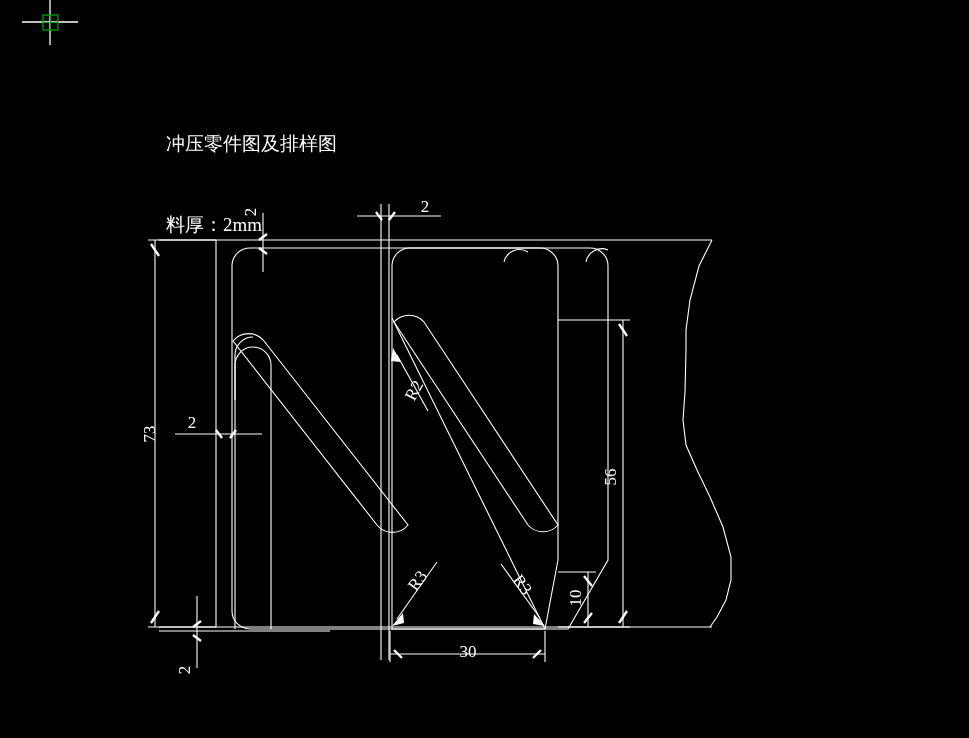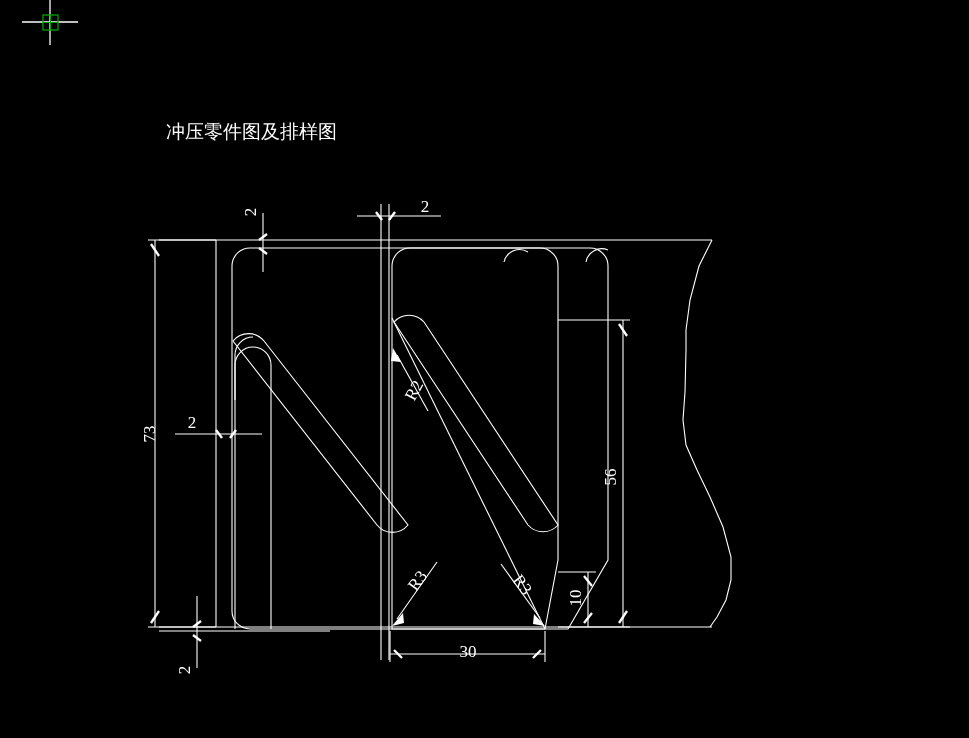--- a/index.html
+++ b/index.html
@@ -1,21 +1,21 @@
 <!DOCTYPE html>
 <html><head>
 <meta charset="utf-8">
 <title>CAD</title>
 <style>
   html,body{margin:0;padding:0;background:#000;}
   body{width:969px;height:738px;overflow:hidden;
        font-family:"Liberation Serif",serif;}
   #stage{position:relative;width:969px;height:738px;background:#000;}
   svg{position:absolute;top:0;left:0;display:block;}
-  .title-block{position:absolute;left:166px;top:64px;color:#ffffff;
+  .title-block{position:absolute;left:166px;top:76px;color:#ffffff;
        font-family:"Liberation Serif",serif;font-size:19px;line-height:27px;
        white-space:pre;letter-spacing:0px;}
   .title-block div{height:27px;}
 </style>
 </head>
 <body>
 
 <div id="stage">
 
   <svg width="969" height="738" viewBox="0 0 969 738" stroke="#ffffff" fill="none" stroke-width="1.1" shape-rendering="geometricPrecision">
@@ -202,15 +202,16 @@
 
       <text x="422" y="584" text-anchor="middle" transform="rotate(-53 422 584)">R3</text>
 
       <text x="518" y="588" text-anchor="middle" transform="rotate(53 518 588)">R3</text>
     </g>
 
   </svg>
 
   <div class="title-block">
     <div>冲压零件图及排样图</div>
+    <div>料厚：2mm</div>
   </div>
 
 </div>
 
 </body></html>

